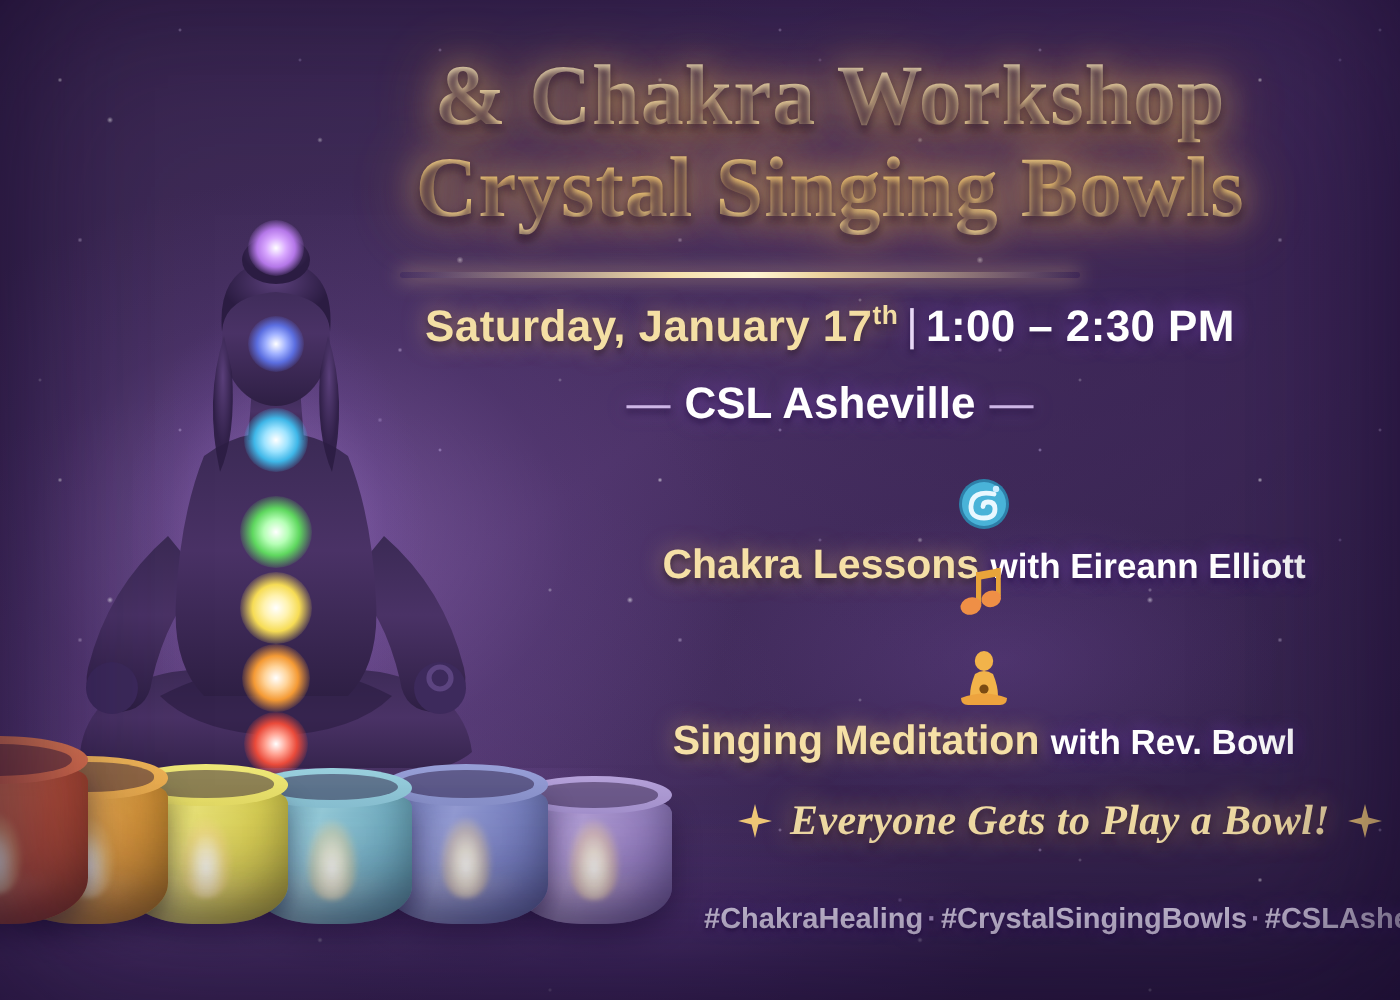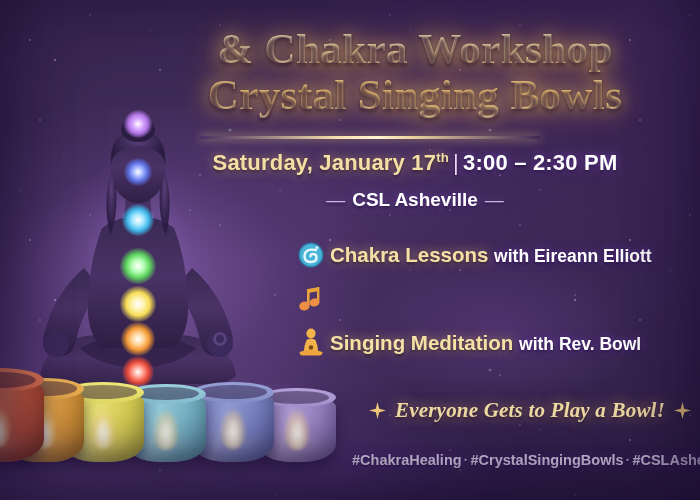--- a/index.html
+++ b/index.html
@@ -73,28 +73,28 @@
     text-shadow:0 0 10px rgba(120,70,180,.9), 0 2px 3px rgba(30,15,50,.9);
   }
   .datetime .gold{
     color:#f4dfa4;
     text-shadow:0 0 12px rgba(255,205,115,.6), 0 2px 3px rgba(30,15,50,.9);
   }
   .datetime sup{font-size:.6em;vertical-align:super;}
   .datetime .bar{color:#e8d9f5;font-weight:normal;padding:0 4px;}
   .venue{
     position:absolute;left:150px;top:189px;width:530px;text-align:center;
-    font-size:19px;font-weight:bold;color:#ffffff;
+    font-size:22px;font-weight:bold;color:#ffffff;
     text-shadow:0 0 10px rgba(120,70,180,.85), 0 2px 3px rgba(30,15,50,.85);
   }
   .venue .dash{color:#cdb6e6;font-weight:normal;padding:0 7px;}
 
   
   .sessions{position:absolute;left:292px;top:233px;width:400px;}
-  .session{display:flex;align-items:center;height:44px;}
+  .session{display:flex;align-items:center;height:44px;flex-direction:column;}
   .sicon{width:38px;height:32px;flex:0 0 38px;display:flex;align-items:center;justify-content:center;}
   .stext{font-size:20.5px;font-weight:bold;white-space:nowrap;
     text-shadow:0 0 9px rgba(110,60,175,.85), 0 2px 3px rgba(28,14,48,.9);}
   .stext .gold{color:#f5e0a6;text-shadow:0 0 11px rgba(255,205,115,.55), 0 2px 3px rgba(28,14,48,.9);}
   .stext .with{color:#ffffff;font-size:17.5px;font-weight:bold;}
 
   
   .tagline{
     position:absolute;left:360px;top:398px;width:340px;
     display:flex;align-items:center;justify-content:center;gap:9px;
@@ -205,21 +205,21 @@
   </div>
 
   <div class="title">
     <div>&amp; Chakra Workshop</div>
     <div>Crystal Singing Bowls</div>
   </div>
 
   <div class="divider"></div>
 
   <div class="datetime">
-    <span class="gold">Saturday, January 17</span><sup class="gold">th</sup><span class="bar">|</span><span>3:00 – 2:30 PM</span>
+    <span class="gold">Saturday, January 17</span><sup class="gold">th</sup><span class="bar">|</span><span>1:00 – 2:30 PM</span>
   </div>
 
   <div class="venue">
     <span class="dash">—</span><span>CSL Asheville</span><span class="dash">—</span>
   </div>
 
   <div class="sessions">
 
     <div class="session">
       <span class="sicon">

